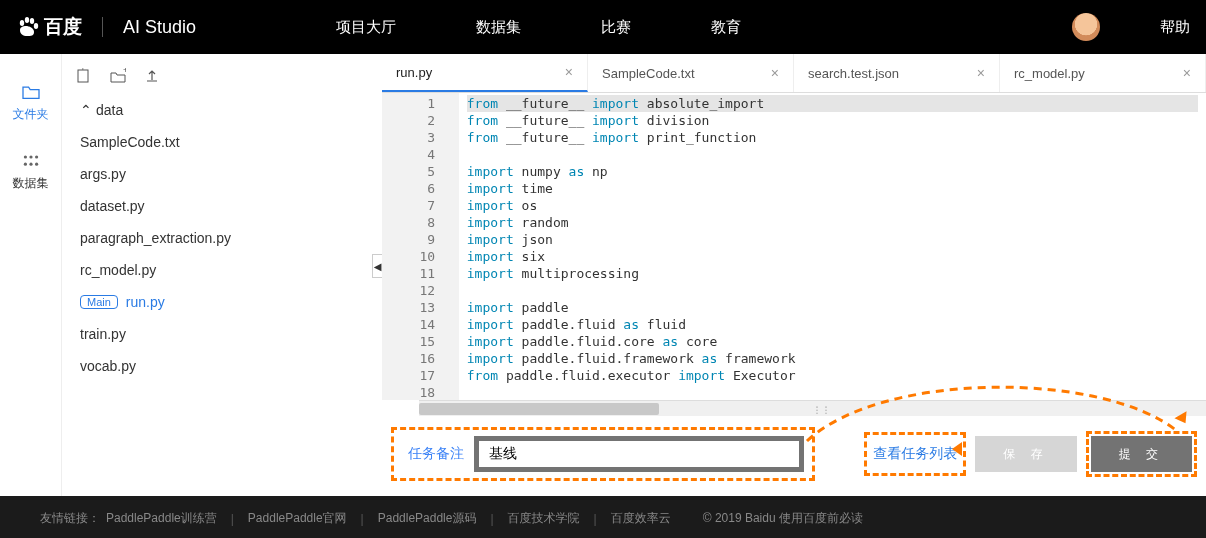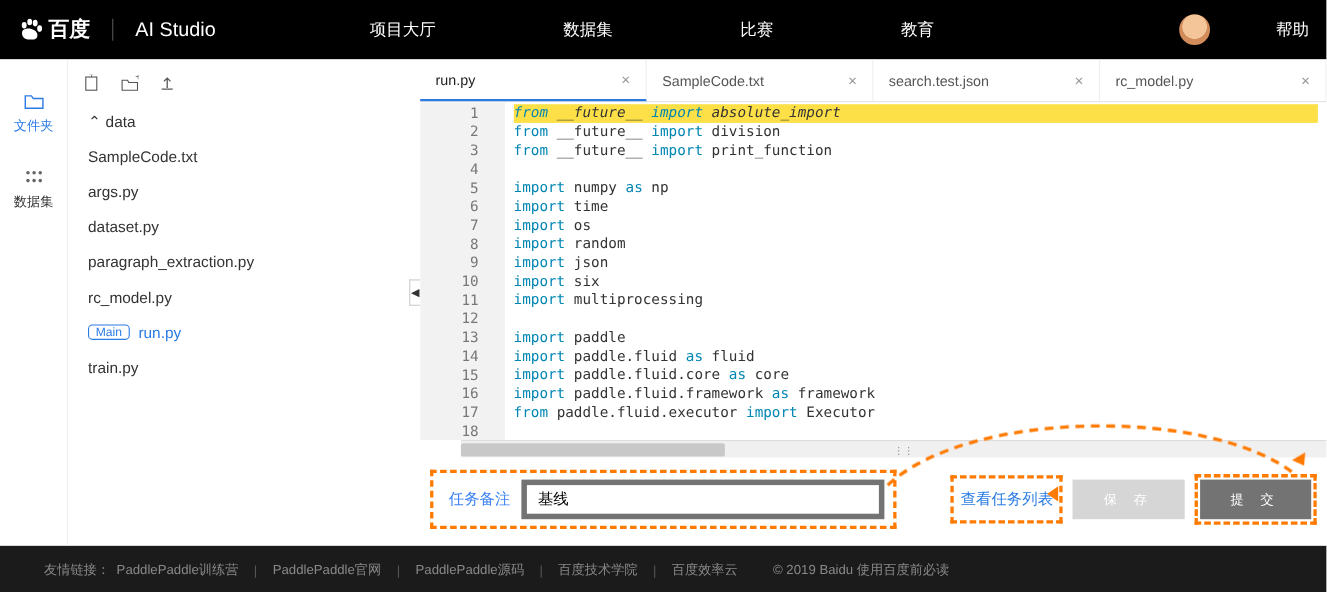--- a/index.html
+++ b/index.html
@@ -2,21 +2,21 @@
 <html><head>
 <meta charset="utf-8">
 <style>
   * { box-sizing: border-box; margin: 0; padding: 0; }
   body { font-family: "Microsoft YaHei", Arial, sans-serif; font-size: 13px; background: #fff; color: #333; }
   .topbar { background: #000; height: 54px; display: flex; align-items: center; padding: 0 16px; color: #fff; }
   .logo { display: flex; align-items: center; gap: 10px; font-size: 18px; font-weight: 300; }
   .baidu-logo { display: flex; align-items: center; gap: 4px; }
   .paw { width: 24px; height: 24px; }
   .divider-v { width: 1px; height: 20px; background: #555; margin: 0 10px; }
-  .nav { display: flex; gap: 116px; margin-left: 140px; font-size: 15px; }
+  .nav { display: flex; gap: 80px; margin-left: 140px; font-size: 15px; }
   .nav a { color: #fff; text-decoration: none; cursor: pointer; }
   .spacer { flex: 1; }
   .avatar { width: 28px; height: 28px; border-radius: 50%; background: radial-gradient(circle at 50% 40%, #f5c59a 50%, #d28b5a 52%); margin-right: 60px; }
   .help { color: #fff; font-size: 15px; }
   .workspace { display: flex; height: 442px; }
   .rail { width: 62px; background: #fff; border-right: 1px solid #eee; display: flex; flex-direction: column; align-items: center; padding-top: 30px; gap: 30px; }
   .rail-item { display: flex; flex-direction: column; align-items: center; gap: 6px; font-size: 12px; cursor: pointer; }
   .rail-item.active { color: #2a7be4; }
   .rail-icon { width: 20px; height: 16px; }
   .explorer { width: 320px; background: #fff; padding: 8px 0; }
@@ -30,21 +30,21 @@
   .file-active { color: #2a7be4; }
   .editor-col { flex: 1; display: flex; flex-direction: column; position: relative; }
   .tabs { display: flex; background: #fff; border-bottom: 1px solid #ddd; }
   .tab { flex: 1; padding: 10px 14px; font-size: 13px; color: #555; display: flex; align-items: center; justify-content: space-between; border-right: 1px solid #eee; cursor: pointer; }
   .tab.active { color: #222; border-bottom: 2px solid #2a7be4; }
   .tab-close { color: #999; font-size: 14px; }
   .code-area { flex: 1; display: flex; background: #fff; font-family: Consolas, monospace; font-size: 13px; overflow: hidden; position: relative; }
   .gutter { background: #f2f2f2; color: #777; text-align: right; padding: 2px 8px 2px 14px; line-height: 17px; white-space: pre; }
   .code { padding: 2px 8px; line-height: 17px; white-space: pre; flex: 1; overflow: auto; }
   .code .kw { color: #0086b3; }
-  .code .hl { background: #fde047; display: inline-block; width: 100%; font-style: italic; }
+  .code .hl { background: #e5e5e5; display: inline-block; width: 100%; }
   .collapse-handle { position: absolute; left: -10px; top: 200px; width: 10px; height: 24px; background: #fff; border: 1px solid #ccc; border-right: none; display: flex; align-items: center; justify-content: center; font-size: 10px; cursor: pointer; }
   .hscroll { height: 16px; background: #f0f0f0; border-top: 1px solid #ddd; position: relative; margin-left: 37px;}
   .hscroll-thumb { position: absolute; left: 0; top: 2px; height: 12px; width: 240px; background: #c8c8c8; border-radius: 2px; }
   .hscroll-mid { position:absolute; left:50%; top:4px; font-size:9px; color:#888;}
   .action-bar { display: flex; align-items: center; padding: 16px 14px 20px; gap: 14px; background: #fff; }
   .remark-label { font-size: 14px; color: #3b82f6; padding: 0 10px; }
   .remark-input { flex: 0 0 330px; height: 36px; border: 5px solid #737373; padding: 0 10px; font-size: 14px; }
   .link-view { color: #2a7be4; font-size: 14px; text-decoration: none; padding: 8px 4px; cursor: pointer; }
   .btn { height: 36px; padding: 0 28px; border: none; font-size: 12px; cursor: pointer; letter-spacing: 6px; }
   .btn-save { background: #d6d6d6; color: #fff; }
@@ -146,20 +146,23 @@
         </div>
       <div class="tree-item">
           <span>rc_model.py</span>
         </div>
       <div class="tree-item file-active">
         <span class="main-tag">Main</span>
         <span>run.py</span>
       </div>
       <div class="tree-item">
           <span>train.py</span>
+        </div>
+      <div class="tree-item">
+          <span>vocab.py</span>
         </div>
     </div>
   </div>
 
   <div class="editor-col">
     <div class="collapse-handle">◀</div>
     <div class="tabs">
       <div class="tab active">
           <span>run.py</span>
           <span class="tab-close">×</span>

